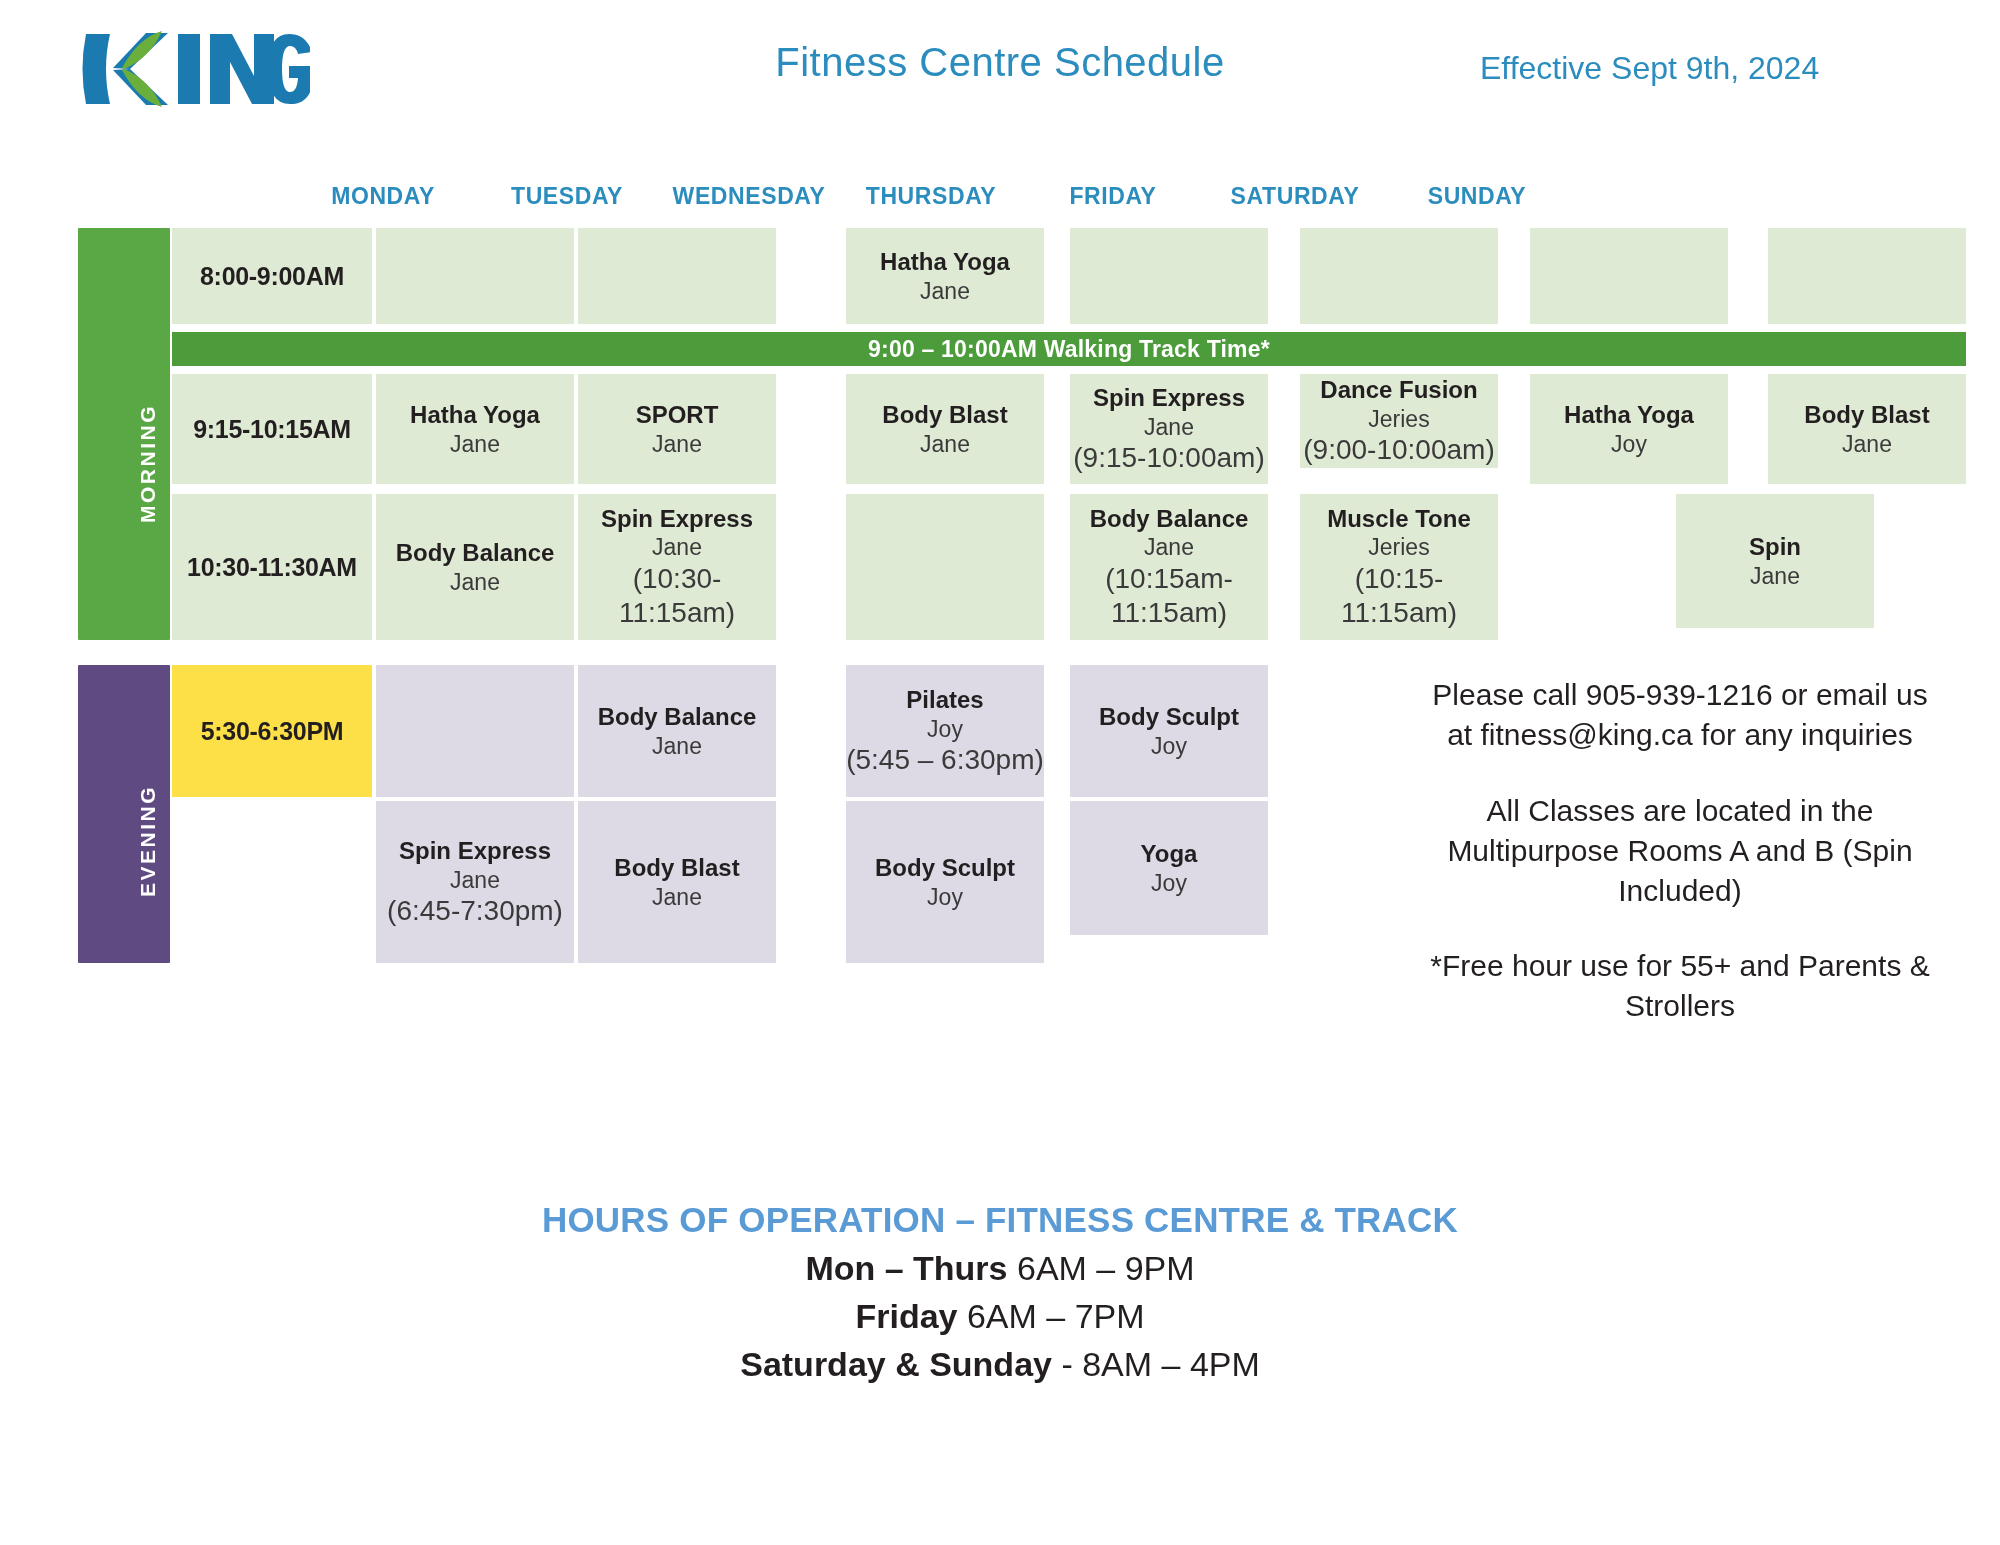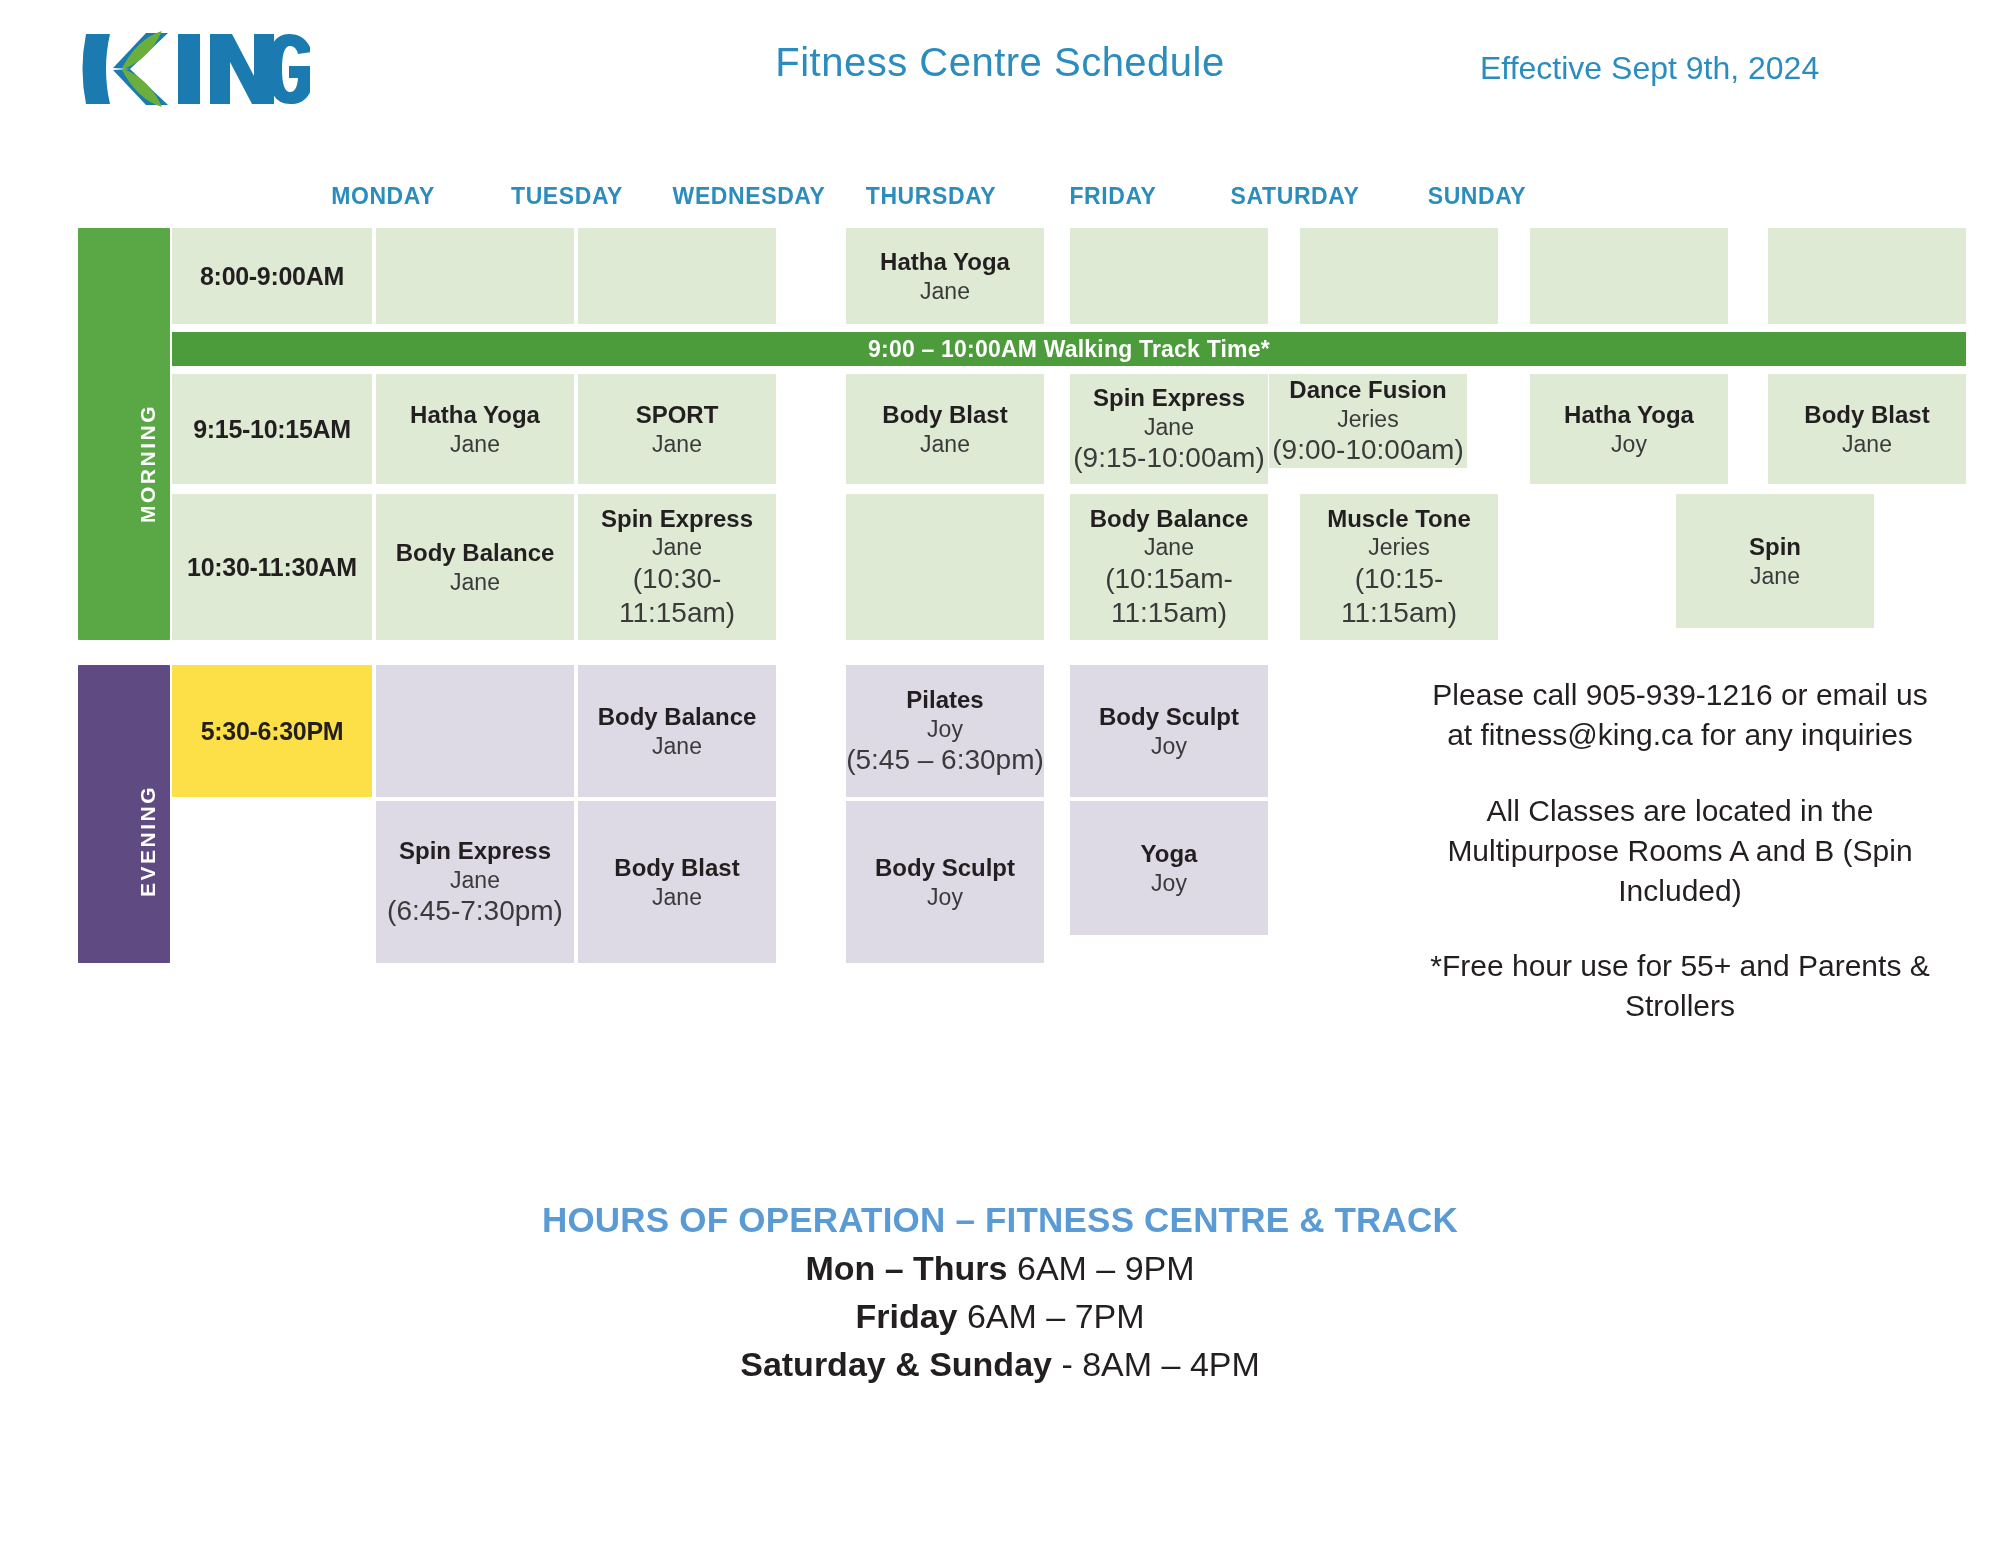--- a/index.html
+++ b/index.html
@@ -186,21 +186,21 @@
   <div class="cell cell-m" style="left:846px;top:374px;width:198px;height:110px;">
     <div class="cname">Body Blast</div>
     <div class="cinst">Jane</div>
     <div class="ctime"></div>
   </div>
   <div class="cell cell-m" style="left:1070px;top:374px;width:198px;height:110px;">
     <div class="cname">Spin Express</div>
     <div class="cinst">Jane</div>
     <div class="ctime">(9:15-10:00am)</div>
   </div>
-  <div class="cell cell-m" style="left:1269px;top:374px;width:198px;height:94px;">
+  <div class="cell cell-m" style="left:1300px;top:374px;width:198px;height:94px;">
     <div class="cname">Dance Fusion</div>
     <div class="cinst">Jeries</div>
     <div class="ctime">(9:00-10:00am)</div>
   </div>
   <div class="cell cell-m" style="left:1530px;top:374px;width:198px;height:110px;">
     <div class="cname">Hatha Yoga</div>
     <div class="cinst">Joy</div>
     <div class="ctime"></div>
   </div>
   <div class="cell cell-m" style="left:1768px;top:374px;width:198px;height:110px;">

